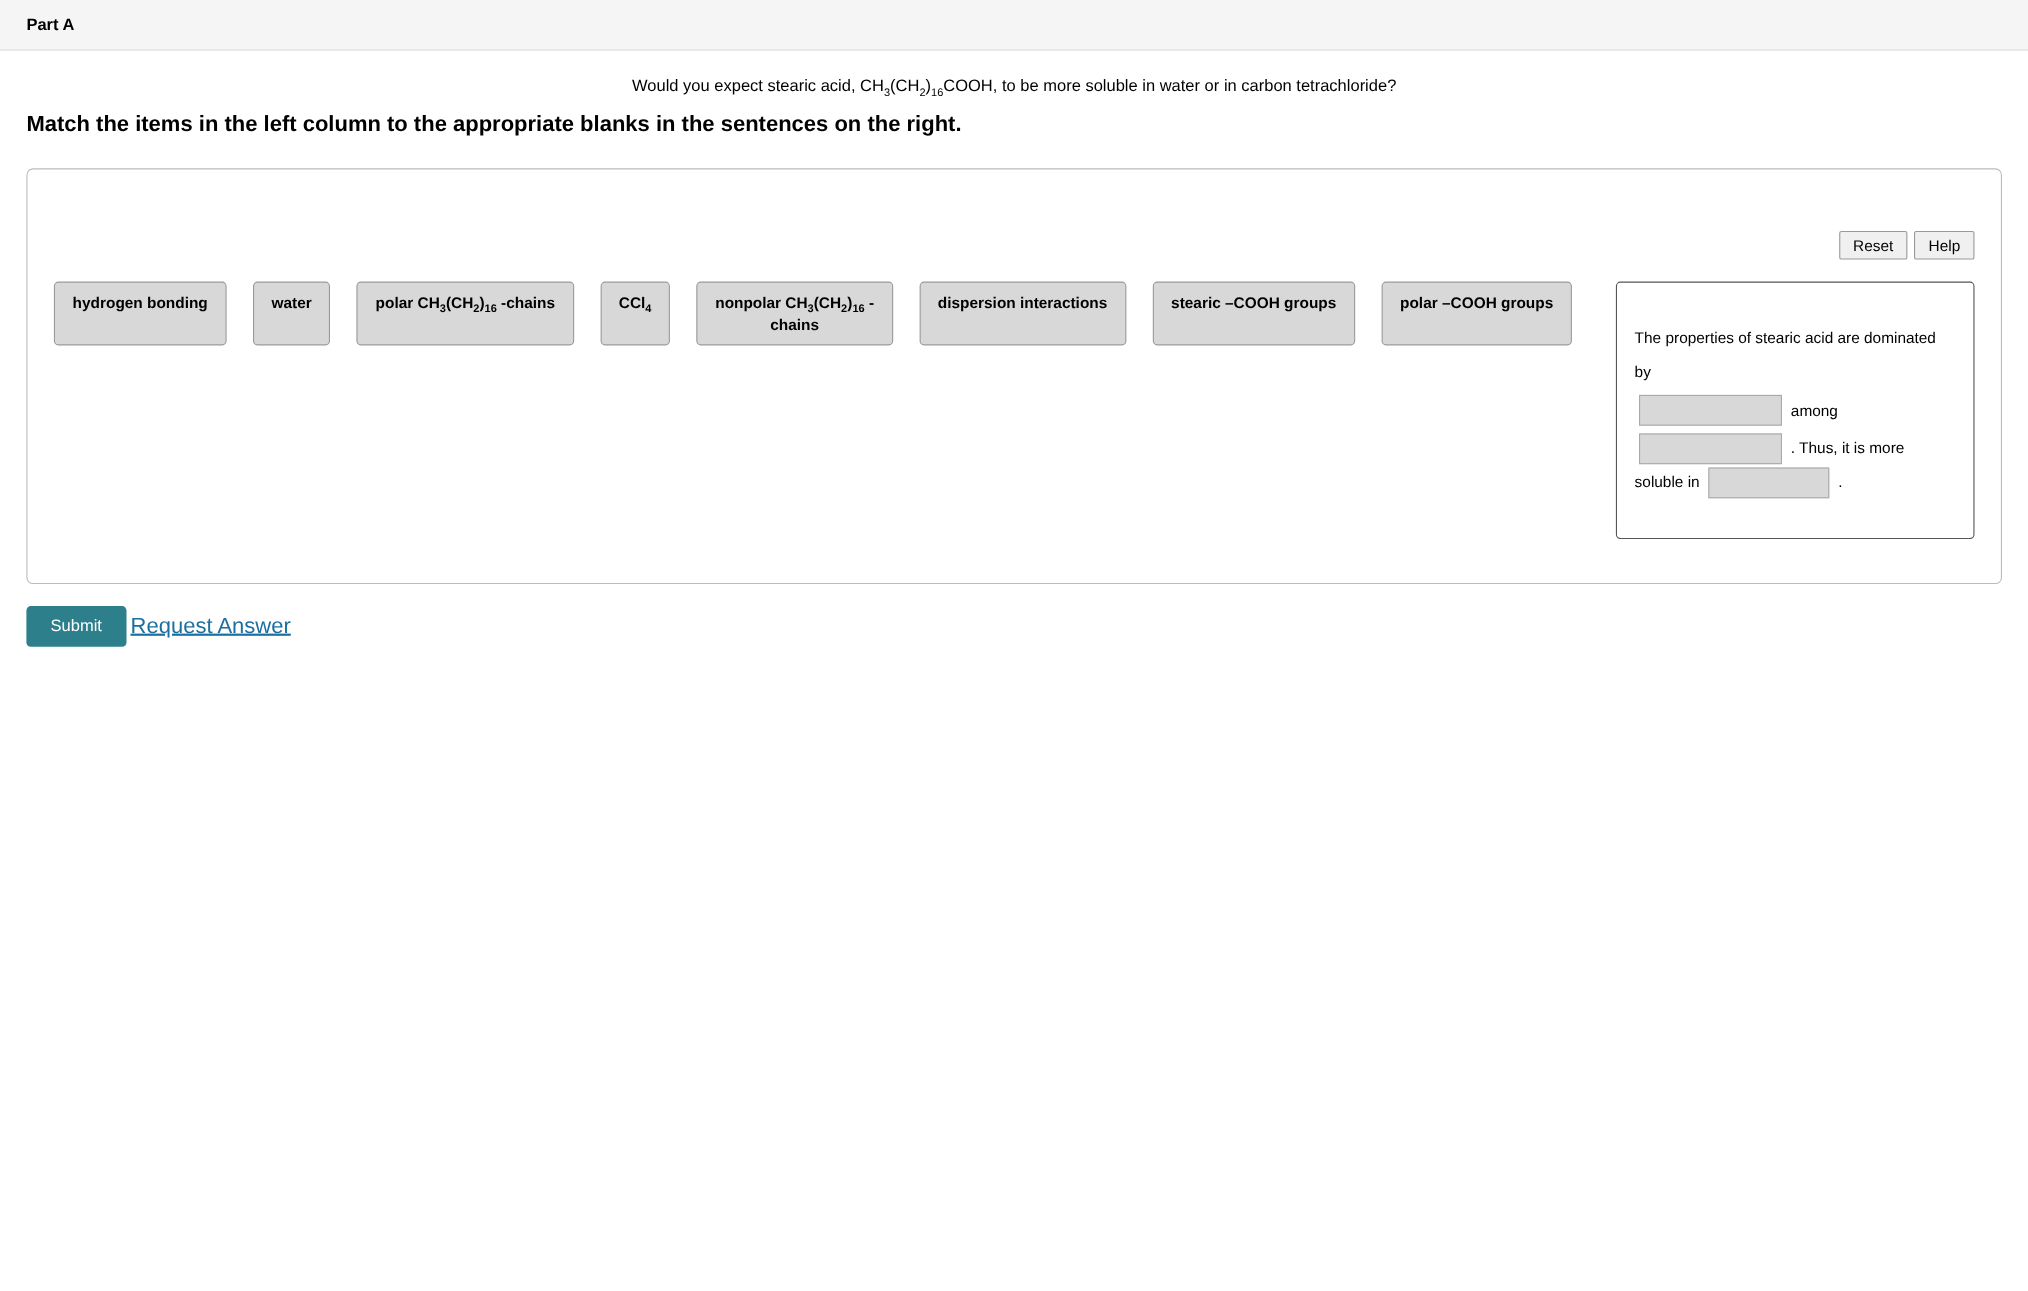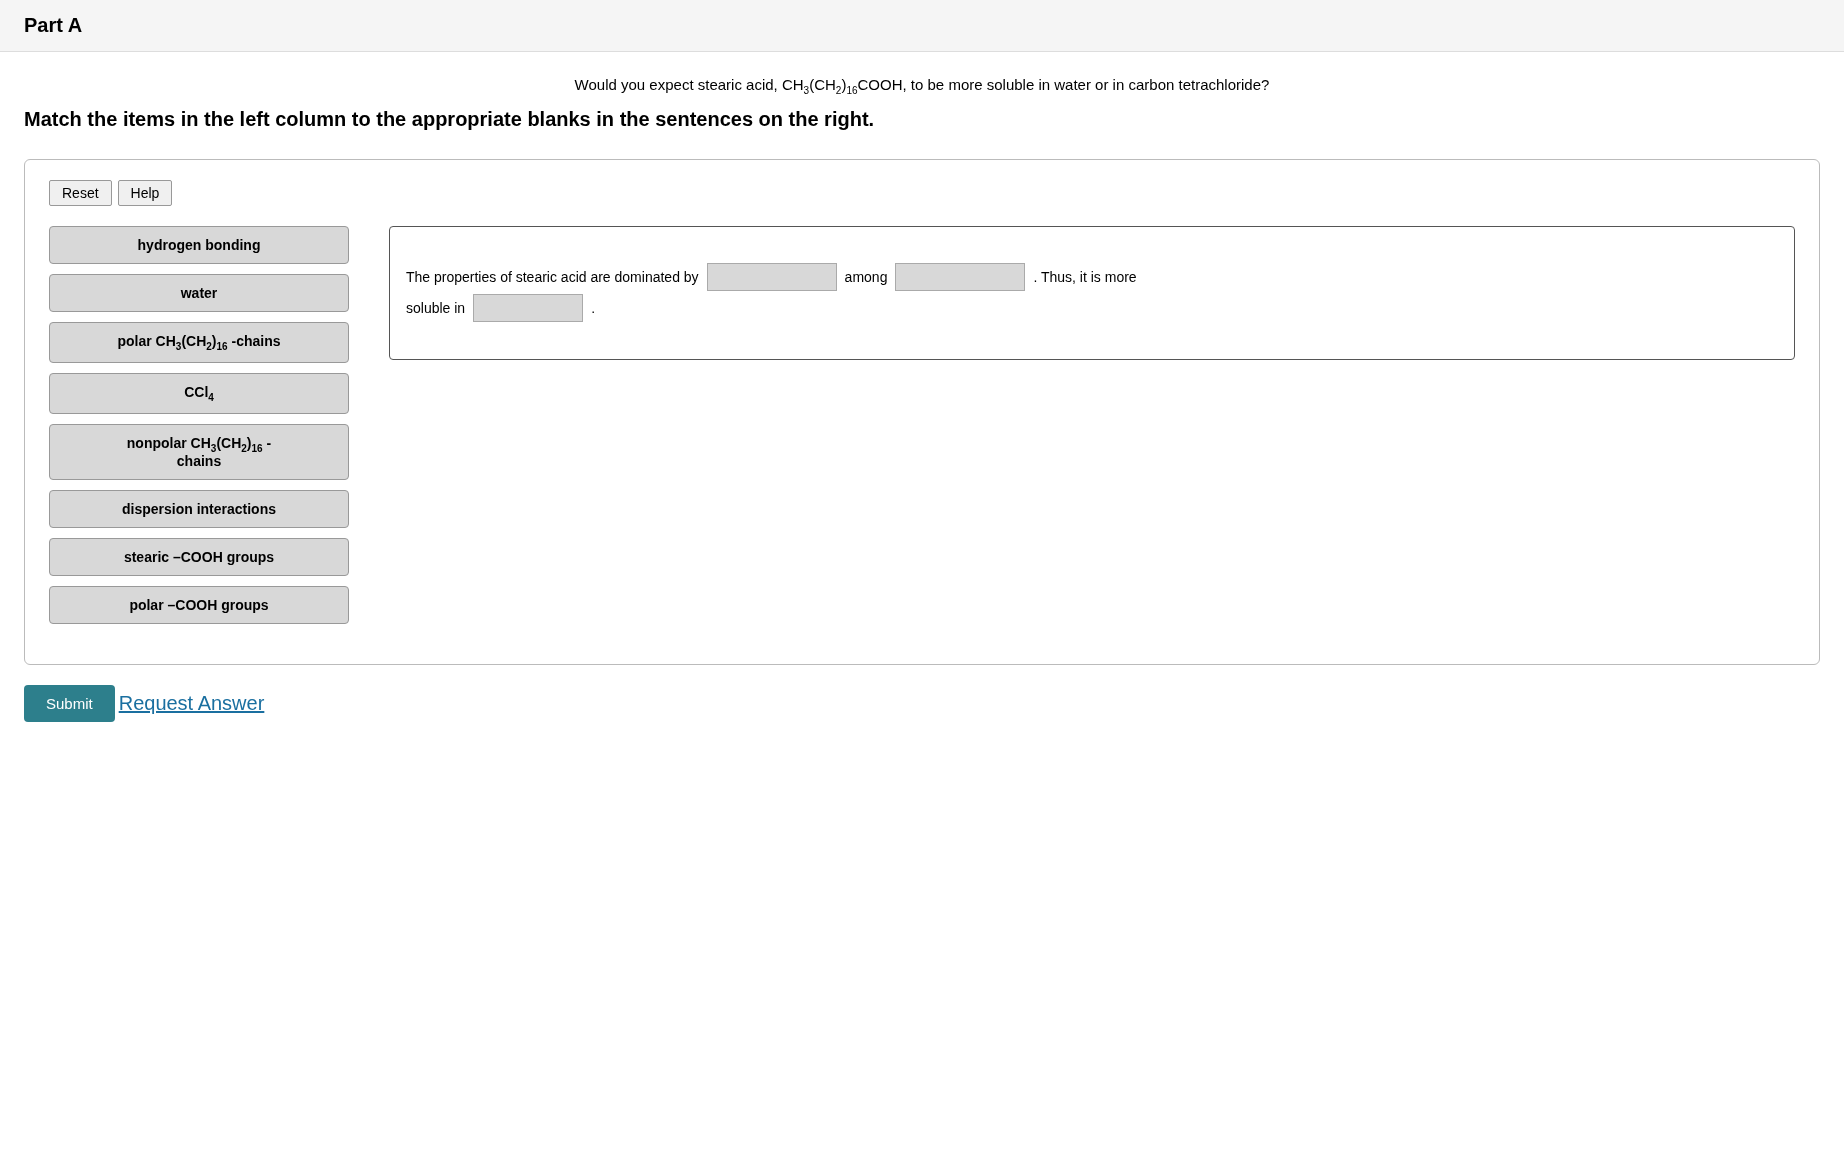--- a/index.html
+++ b/index.html
@@ -15,21 +15,21 @@
       color: #000000;
       width: 1844px;
       min-height: 1174px;
     }
 
     .part-header {
       background: #f5f5f5;
       padding: 14px 24px;
       border-bottom: 1px solid #ddd;
       font-weight: bold;
-      font-size: 20px;
+      font-size: 15px;
     }
 
     .question-area {
       padding: 24px 24px 12px 24px;
     }
 
     .question-text {
       font-size: 15px;
       margin-bottom: 12px;
       text-align: center;
@@ -45,45 +45,46 @@
       border: 1px solid #bbb;
       border-radius: 6px;
       margin: 0 24px;
       padding: 20px 24px 40px 24px;
       background: #fff;
       position: relative;
     }
 
     .top-buttons {
       display: flex;
-      justify-content: flex-start;
+      justify-content: flex-end;
       gap: 6px;
       margin-bottom: 20px;
+      margin-top: 36px;
     }
 
     .btn-reset, .btn-help {
       border: 1px solid #999;
       background: #f0f0f0;
       padding: 4px 12px;
       font-size: 14px;
       cursor: pointer;
       border-radius: 2px;
     }
 
     .match-body {
       display: flex;
       flex-direction: row;
       gap: 40px;
       align-items: flex-start;
     }
 
     .left-column {
       display: flex;
-      flex-direction: column;
-      gap: 10px;
+      flex-direction: row;
+      gap: 24px;
       min-width: 300px;
     }
 
     .drag-item {
       background: #d8d8d8;
       border: 1px solid #999;
       border-radius: 4px;
       padding: 10px 16px;
       text-align: center;
       font-size: 14px;

